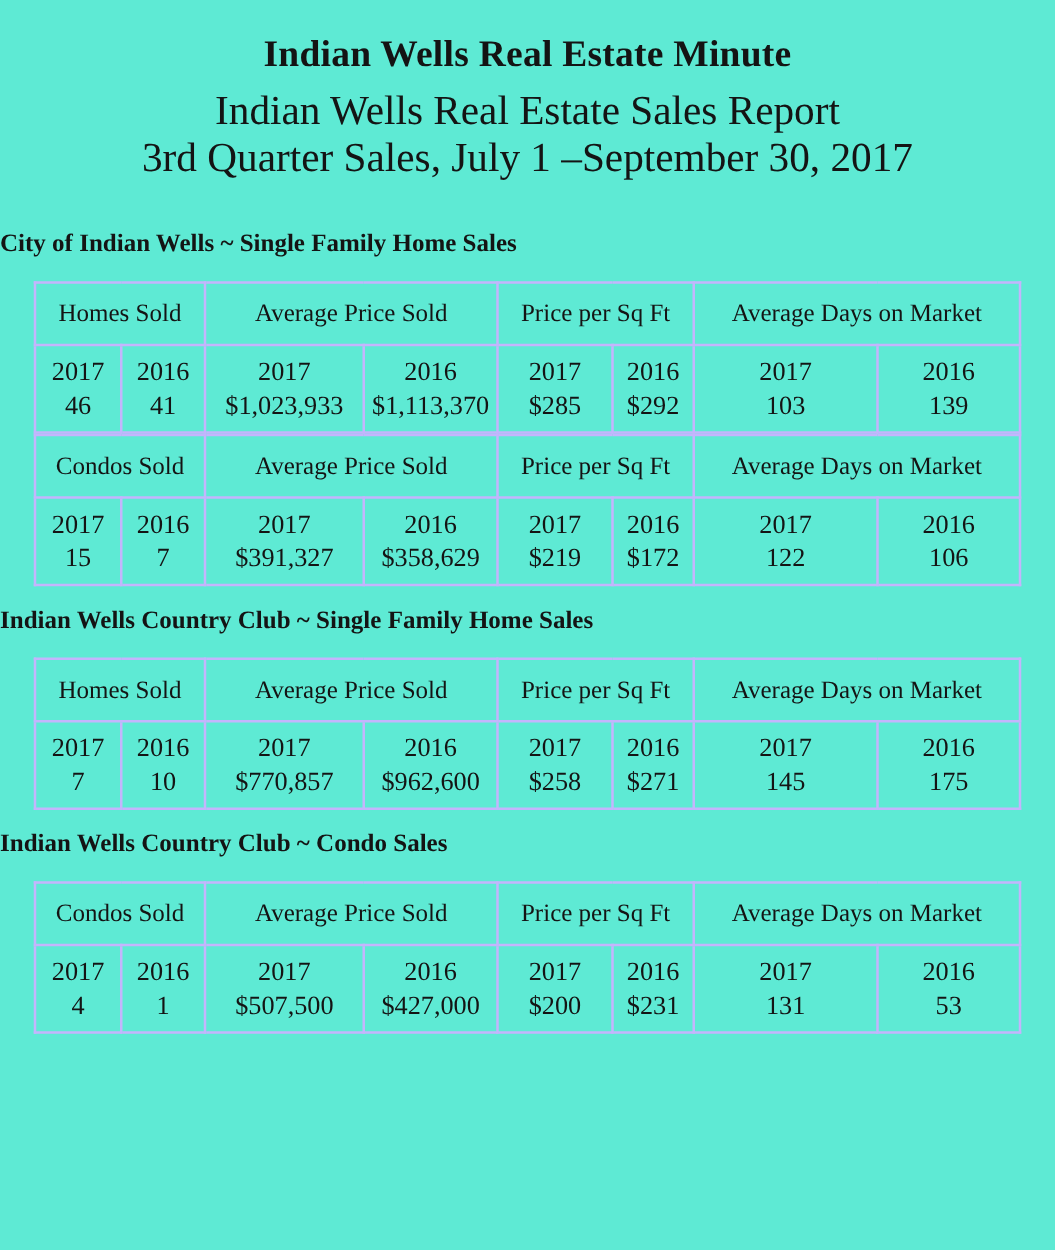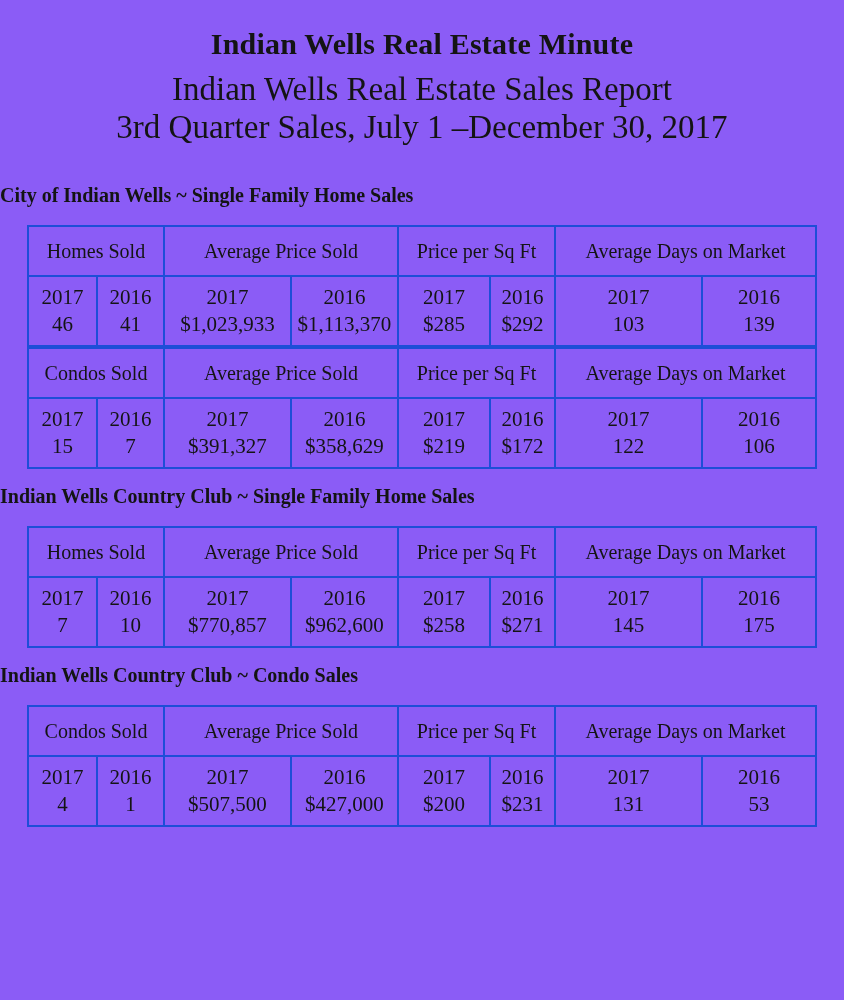--- a/index.html
+++ b/index.html
@@ -2,21 +2,21 @@
 <html><head>
 <meta charset="utf-8">
 <style>
   * { box-sizing: border-box; }
   html, body { margin: 0; padding: 0; background: #ffffff; }
   .page {
     position: relative;
     width: 844px;
     height: 1000px;
     margin: 0 auto;
-    background: #8b5cf6;
+    background: #5eead4;
     font-family: "Liberation Serif", "DejaVu Serif", serif;
     color: #141414;
     overflow: hidden;
   }
   .doc-header { text-align: center; padding-top: 27px; }
   .doc-title {
     font-size: 30px;
     font-weight: bold;
     margin: 0 0 9px 0;
     letter-spacing: 0.2px;
@@ -36,21 +36,21 @@
     margin: 16px 0 18px 0;
   }
   .tbl-section.first .caption { margin-top: 38px; }
   table.sales {
     width: 788px;
     margin: 0 auto;
     border-collapse: collapse;
     table-layout: fixed;
   }
   table.sales th, table.sales td {
-    border: 2px solid #1d4ed8;
+    border: 2px solid #c4b5fd;
     text-align: center;
     vertical-align: middle;
     padding: 0;
     font-weight: normal;
     overflow: hidden;
   }
   tr.head-row th { height: 50px; font-size: 20px; }
   tr.data-row td { height: 70px; font-size: 21px; }
   .yr, .val { line-height: 27px; }
   col.c1 { width: 69px; }
@@ -63,21 +63,21 @@
   col.c8 { width: 114px; }
 </style>
 </head>
 <body>
 
 <div class="page">
 
   <div class="doc-header">
     <h1 class="doc-title">Indian Wells Real Estate Minute</h1>
     <p class="doc-sub">Indian Wells Real Estate Sales Report</p>
-    <p class="doc-sub">3rd Quarter Sales, July 1 –December 30, 2017</p>
+    <p class="doc-sub">3rd Quarter Sales, July 1 –September 30, 2017</p>
   </div>
 
   <section class="tbl-section first">
     <h2 class="caption">City of Indian Wells ~ Single Family Home Sales</h2>
     <table class="sales">
       <colgroup>
         <col class="c1">
           <col class="c2">
           <col class="c3">
           <col class="c4">

